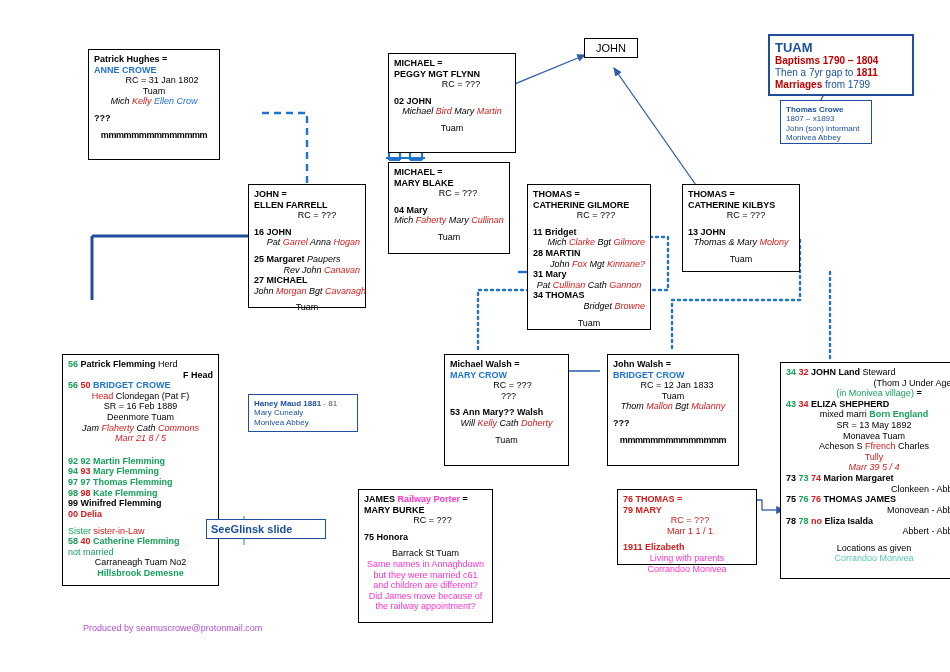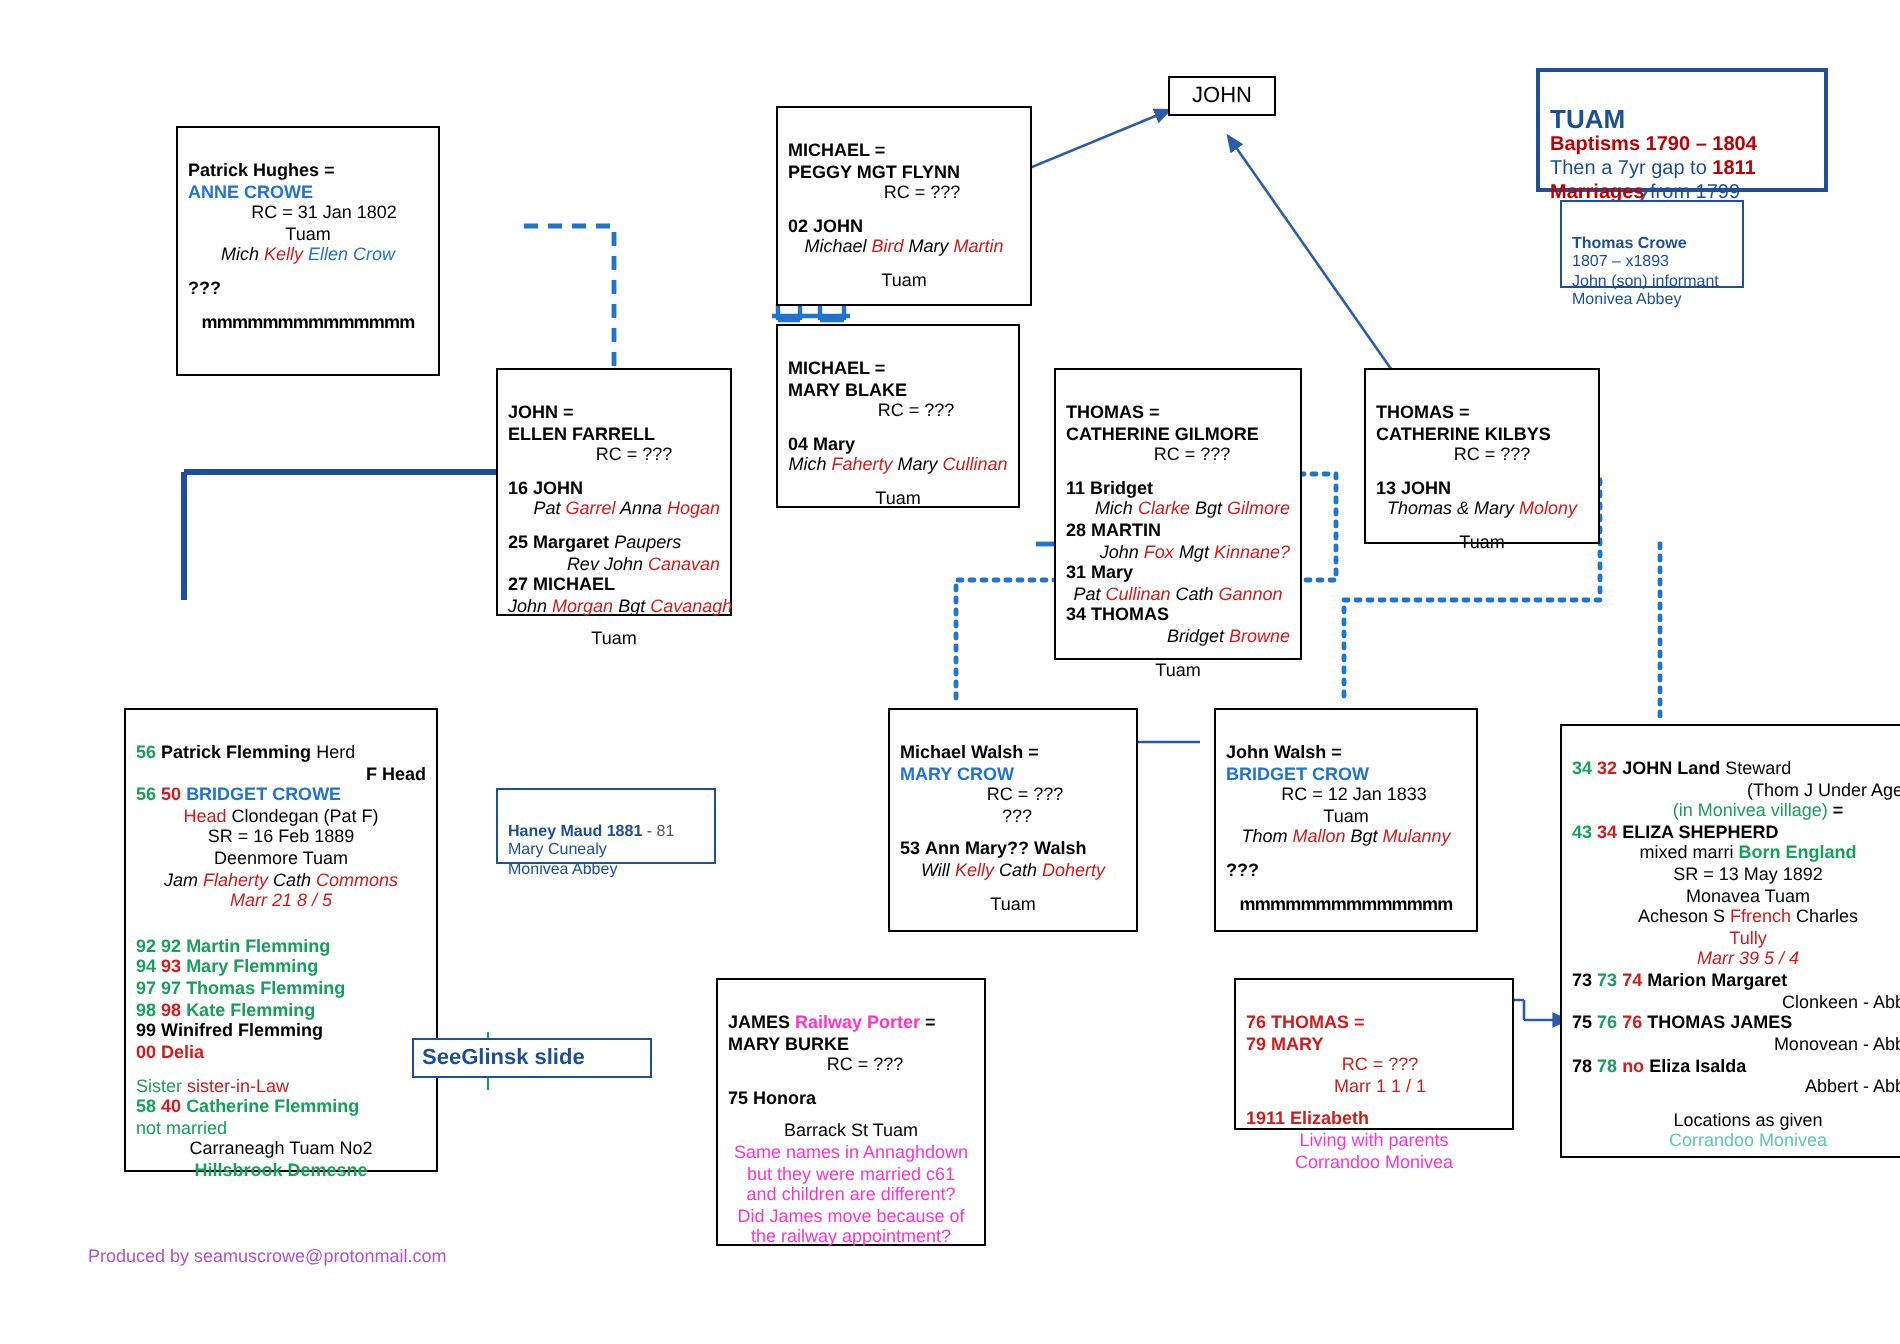--- a/index.html
+++ b/index.html
@@ -15,27 +15,27 @@
   .b-blue2{border:2px solid #1f4e9c;}
   .ln{white-space:nowrap;line-height:1.18;}
   .c-black{color:#000;}
   .c-blue{color:#1f74d0;}
   .c-dblue{color:#1b4f9c;}
   .c-red{color:#d41a1a;}
   .c-dred{color:#c00000;}
   .c-green{color:#17a05a;}
   .c-teal{color:#5bc8b0;}
   .c-mag{color:#ff33cc;}
-  .c-purple{color:#b24fd0;}
+  .c-purple{color:#b24fd0;margin-left:39px;}
   .c-gray{color:#555;}
   .bold{font-weight:bold;}
   .ital{font-style:italic;}
   .ctr{text-align:center;}
   .rgt{text-align:right;}
-  .pad{padding:16px 5px;}
+  .pad{padding:4px 5px;}
   svg.conn{position:absolute;left:0;top:0;width:950px;height:672px;pointer-events:none;}
   .gap{height:6px;}
   .tiny{font-size:8px;}
 </style>
 </head>
 <body>
 
 <div class="stage">
 
   <svg class="conn" viewBox="0 0 950 672">
@@ -71,21 +71,21 @@
     <path d="M518,272 L527,272" stroke="#1f74d0" stroke-width="2.4" fill="none"></path>
 
     <path d="M762,510 L784,510" stroke="#2a5caa" stroke-width="1.3" fill="none" marker-end="url(#ar)"></path>
 
     <path d="M762,500 L700,500" stroke="#2a5caa" stroke-width="1.3" fill="none" marker-end="url(#ar)"></path>
     <path d="M762,500 L762,510" stroke="#2a5caa" stroke-width="1.3" fill="none"></path>
 
     <path d="M244,516 L244,545" stroke="#17a05a" stroke-width="1" fill="none"></path>
   </svg>
 
-  <div class="box b-black pad" style="left:88px;top:63px;width:132px;height:125px;">
+  <div class="box b-black pad" style="left:88px;top:49px;width:132px;height:111px;">
     <div class="ln bold c-black">Patrick Hughes  =</div>
     <div class="ln bold c-blue">ANNE CROWE</div>
     <div class="ln ctr" style="padding-left:16px;">RC = 31 Jan 1802</div>
     <div class="ln ctr">Tuam</div>
     <div class="ln ctr ital"><span class="c-black">Mich </span><span class="c-red">Kelly </span><span class="c-blue">Ellen Crow</span></div>
     <div class="gap"></div>
     <div class="ln bold">???</div>
     <div class="gap"></div>
     <div class="ln ctr bold" style="letter-spacing:-0.4px;">mmmmmmmmmmmmmm</div>
   </div>

